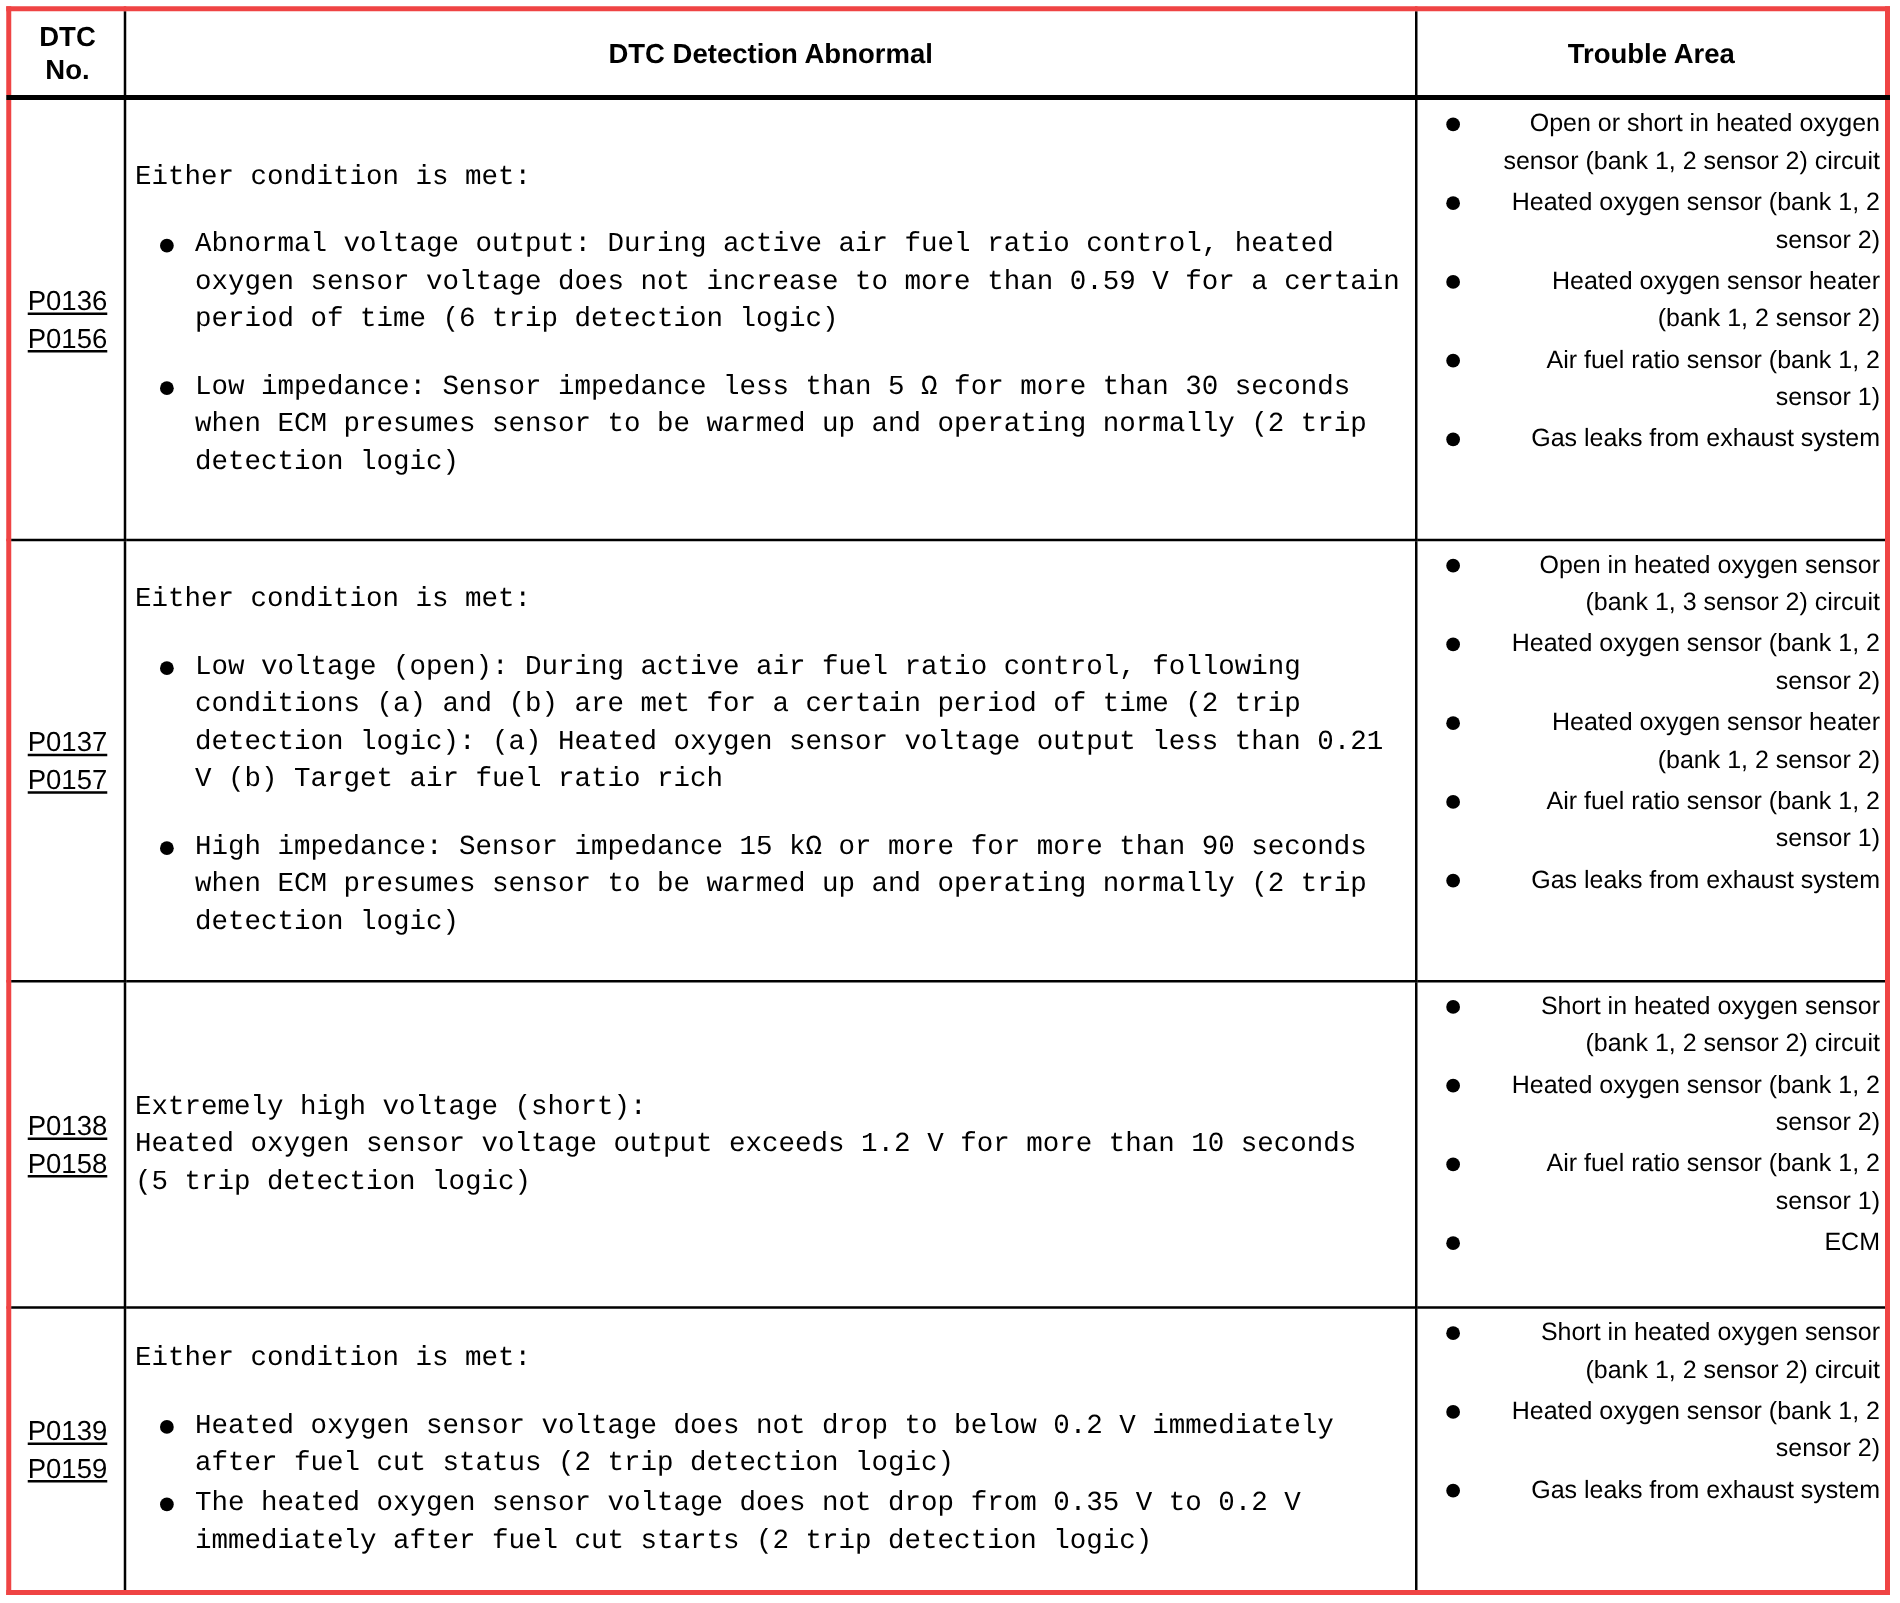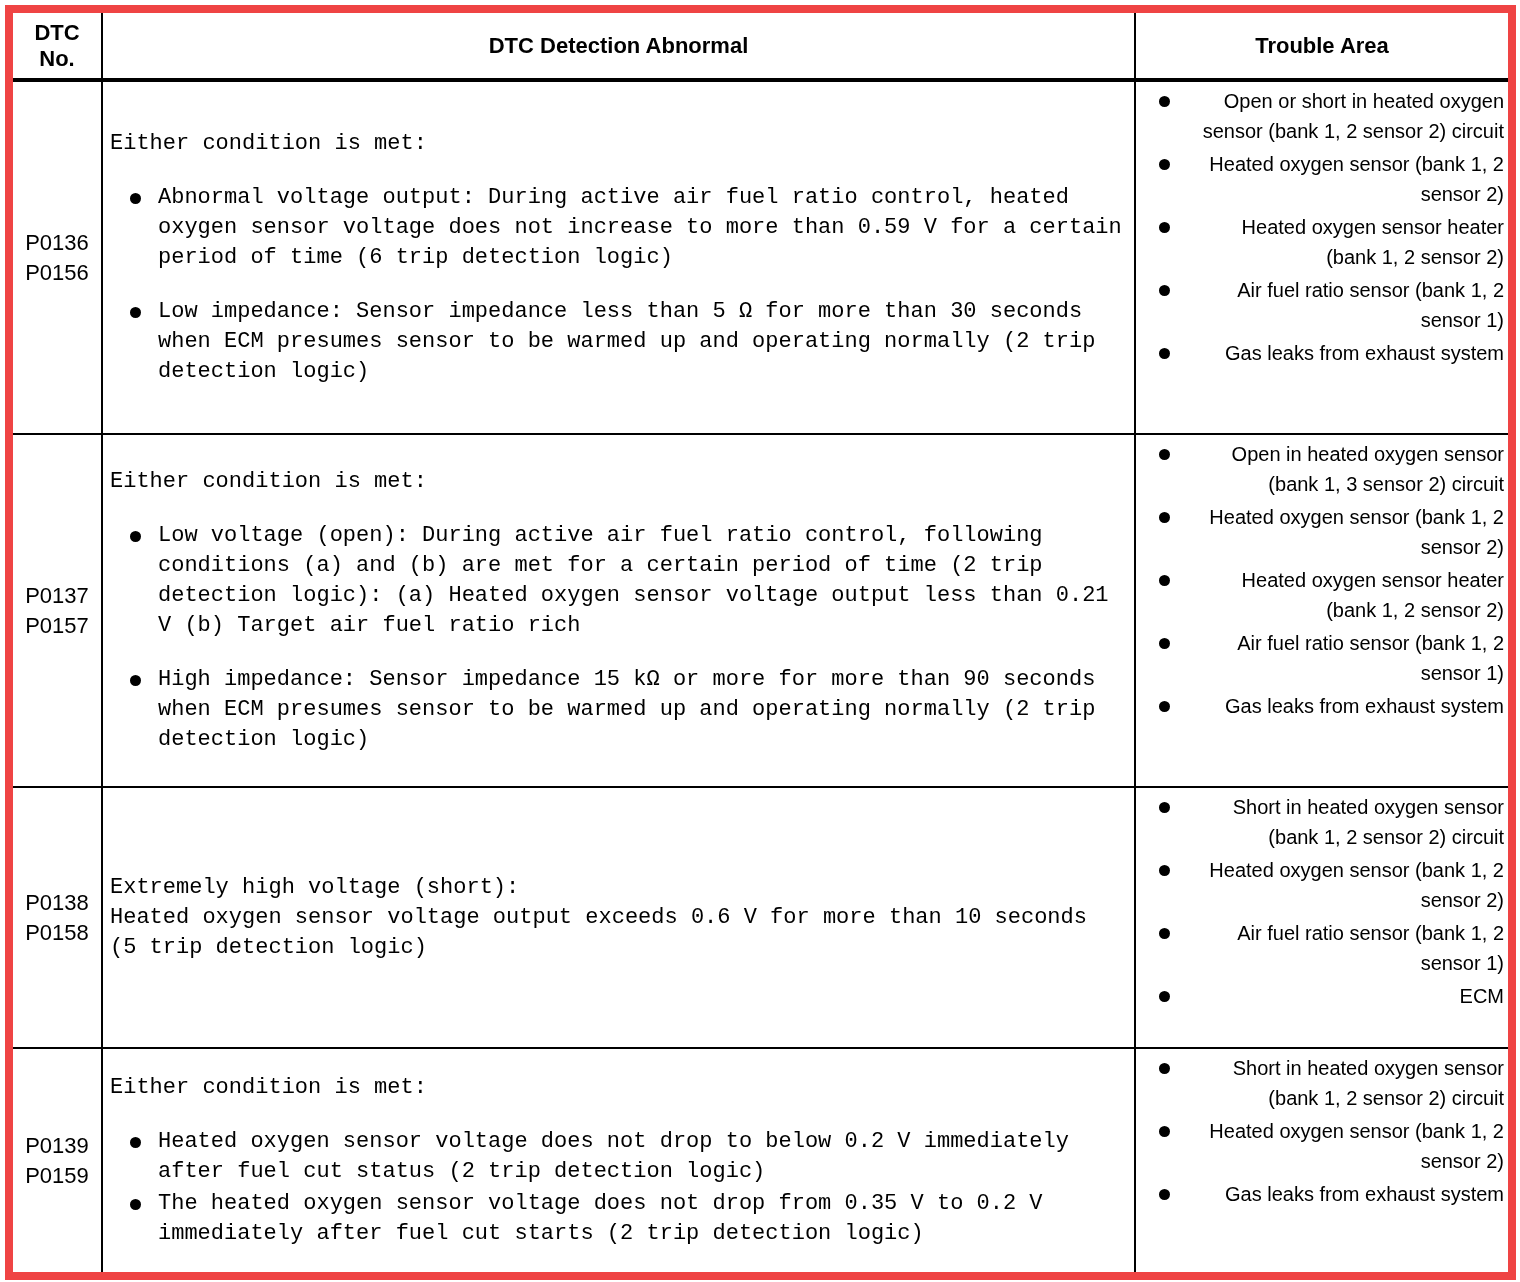--- a/index.html
+++ b/index.html
@@ -1,26 +1,26 @@
 <!DOCTYPE html>
 <html><head>
 <meta charset="utf-8">
 <style>
   html, body { margin: 0; padding: 0; background: #ffffff; }
   body { width: 1520px; height: 1282px; position: relative; overflow: hidden;
          font-family: "Liberation Sans", sans-serif; color: #000; }
   table.dtc { position: absolute; left: 5px; top: 5px; width: 1503px; height: 1270px;
-              border-collapse: collapse; border: 8px solid #ef4444; table-layout: fixed; }
+              border-collapse: collapse; border: 4px solid #ef4444; table-layout: fixed; }
   table.dtc th, table.dtc td { border: 2px solid #000; padding: 0; vertical-align: middle; }
   table.dtc thead th { font-weight: bold; font-size: 22px; line-height: 26px; text-align: center; }
   table.dtc thead tr { height: 71px; }
   table.dtc thead { border-bottom: 4px solid #000; }
   col.c1 { width: 93px; } col.c2 { width: 1033px; } col.c3 { width: 377px; }
   .code { font-size: 22px; line-height: 30px; text-align: center; }
-  .code div { display: block; }
+  .code div { display: block; text-decoration: underline; }
   .cond { font-size: 22px; line-height: 30px; padding: 0 4px 0 7px !important; font-family: Liberation Mono, monospace; }
   .cond p { margin: 0; }
   .cond ul { list-style: none; margin: 0; padding: 0; }
   .cond li { position: relative; padding-left: 48px; }
   .cond li .dot, .trouble li .dot { position: absolute; width: 11px; height: 11px;
                   border-radius: 50%; background: #000; }
   .cond li .dot { left: 20px; top: 10px; }
   .trouble { font-size: 20px; line-height: 30px; padding: 4px 4px 4px 0 !important; vertical-align: top !important; text-align: right; }
   .trouble ul { list-style: none; margin: 0; padding: 0; }
   .trouble li { position: relative; padding-left: 56px; margin-bottom: 3px; }
@@ -100,21 +100,21 @@
       </td>
     </tr>
 
     <tr class="r3">
       <td class="code">
         <div>P0138</div>
         <div>P0158</div>
       </td>
       <td class="cond">
         <p>Extremely high voltage (short):</p>
-        <p>Heated oxygen sensor voltage output exceeds 0.6 V for more than 10 seconds</p>
+        <p>Heated oxygen sensor voltage output exceeds 1.2 V for more than 10 seconds</p>
         <p>(5 trip detection logic)</p>
       </td>
       <td class="trouble">
         <ul>
           <li><span class="dot"></span><span>Short in heated oxygen sensor (bank 1, 2 sensor 2) circuit</span></li>
           <li><span class="dot"></span><span>Heated oxygen sensor (bank 1, 2 sensor 2)</span></li>
           <li><span class="dot"></span><span>Air fuel ratio sensor (bank 1, 2 sensor 1)</span></li>
           <li><span class="dot"></span><span>ECM</span></li>
         </ul>
       </td>

